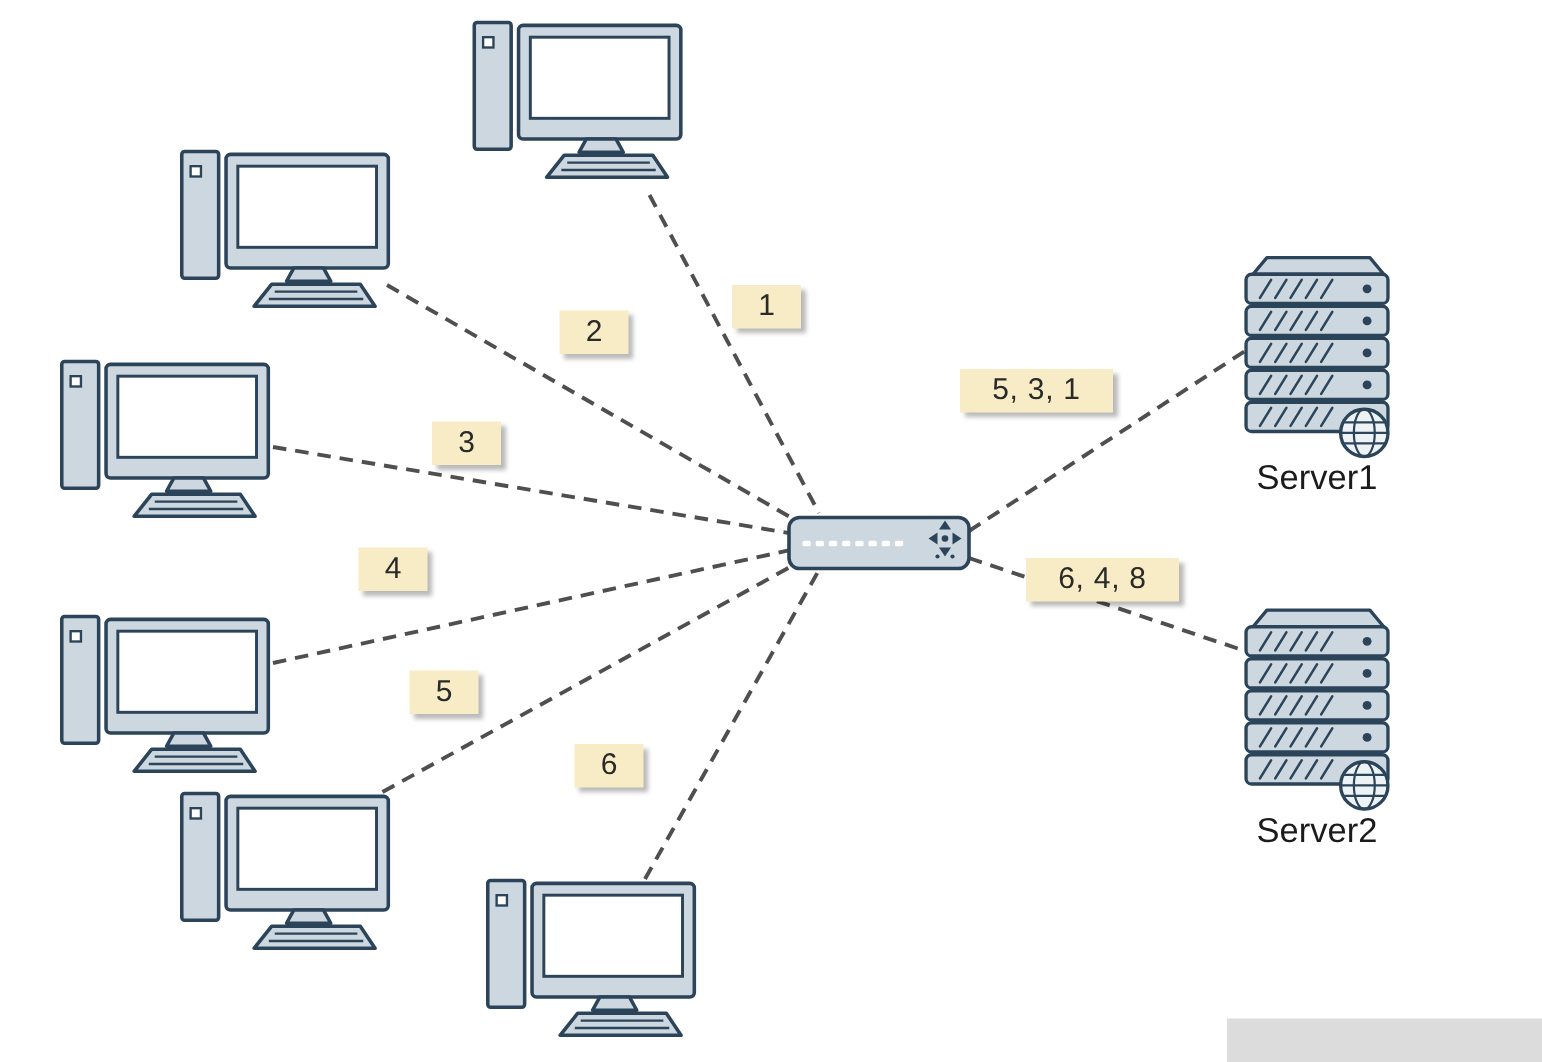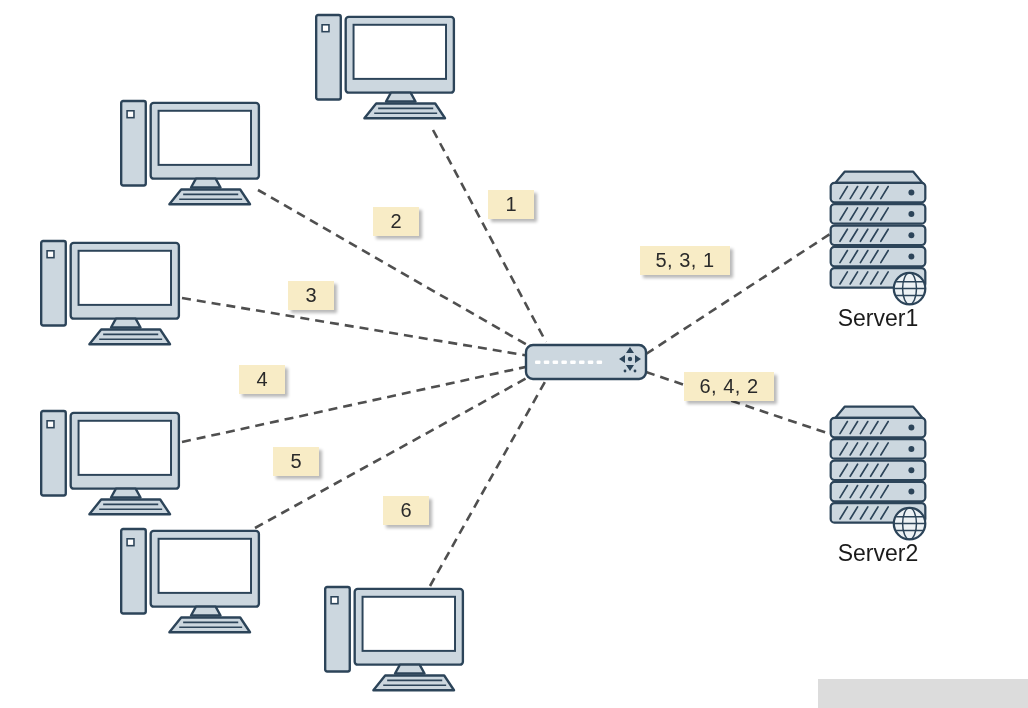--- a/index.html
+++ b/index.html
@@ -25,21 +25,21 @@
   .srv-name { font-size:23px; fill:#1b1b1b; font-family:"Liberation Sans", sans-serif; }
 
   
   .note {
     position:absolute; height:29px;
     display:flex; align-items:center; justify-content:center;
     background:#f8ecc6; color:#2a2a2a; font-size:20px;
     box-shadow:3px 3px 3px rgba(0,0,0,0.28);
   }
   .note.small { width:46px; }
-  .note.wide  { width:90px; letter-spacing:0.5px; }
+  .note.wide  { width:102px; letter-spacing:0.5px; }
 
   .corner-strip {
     position:absolute; left:818px; top:679px; width:210px; height:29px;
     background:#dcdcdc;
   }
 </style>
 </head>
 <body>
 
 <div class="stage">
@@ -128,16 +128,16 @@
     </g>
   </svg>
 
   <div class="note small" style="left:488px;top:190px">1</div>
   <div class="note small" style="left:373px;top:207px">2</div>
   <div class="note small" style="left:288px;top:281px">3</div>
   <div class="note small" style="left:239px;top:365px">4</div>
   <div class="note small" style="left:273px;top:447px">5</div>
   <div class="note small" style="left:383px;top:496px">6</div>
   <div class="note wide" style="left:640px;top:246px">5, 3, 1</div>
-  <div class="note wide" style="left:684px;top:372px">6, 4, 2</div>
+  <div class="note wide" style="left:684px;top:372px">6, 4, 8</div>
 
   <div class="corner-strip"></div>
 </div>
 
 </body></html>

